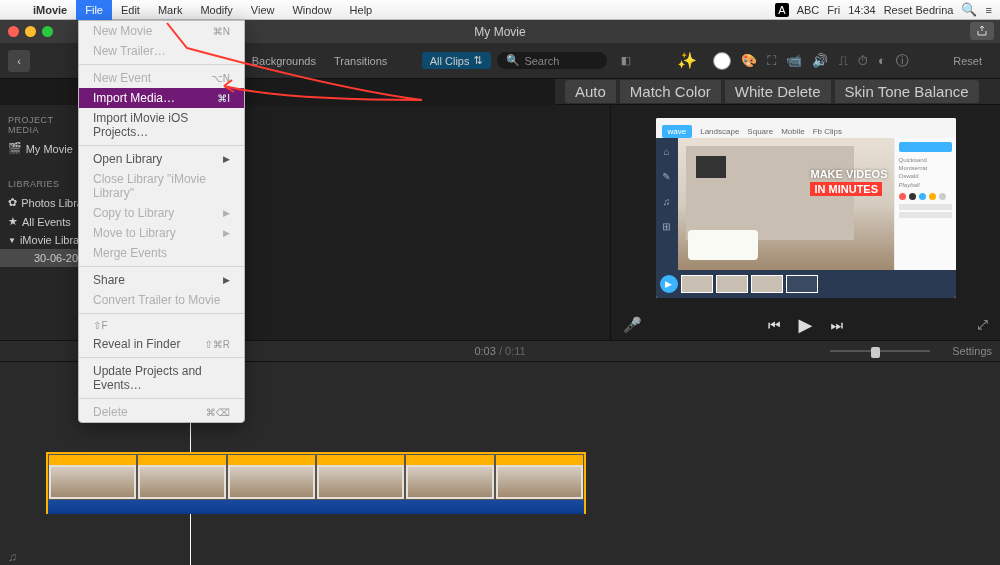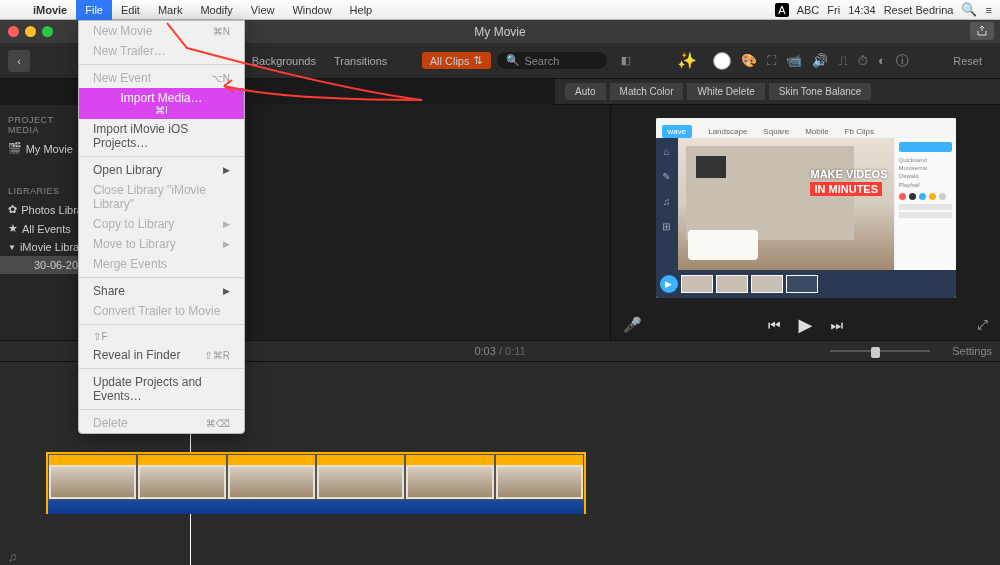--- a/index.html
+++ b/index.html
@@ -21,47 +21,47 @@
 .dot { width: 11px; height: 11px; border-radius: 50%; }
 .r{background:#ff5f57}.y{background:#febc2e}.g{background:#28c840}
 .win-title { position:absolute; left:0; right:0; text-align:center; font-size:12px; color:#ccc; pointer-events:none;}
 .share-btn { position:absolute; right:6px; top:22px; width:24px; height:18px; background:#555; border-radius:3px; display:flex;align-items:center;justify-content:center;color:#ddd;}
 
 
 .toolbar { height: 36px; background: #2b2b2b; display: flex; align-items: center; padding: 0 8px; gap: 6px; border-bottom:1px solid #111; position:relative;}
 .back { width:22px;height:22px;background:#444;border-radius:3px;text-align:center;line-height:22px;color:#ccc;}
 .tabs { display:flex; gap:18px; margin-left:60px; color:#aaa;}
 .tab { cursor:default; }
-.allclips { margin-left:auto; display:flex; align-items:center; gap:4px; background:#c2410c; padding:2px 8px; border-radius:3px;}
+.allclips { margin-left:auto; display:flex; align-items:center; gap:4px; background:#0c4a6e; padding:2px 8px; border-radius:3px;}
 .search { background:#1a1a1a; border-radius:10px; padding:2px 10px; width:110px; color:#888; display:flex; gap:4px; align-items:center;}
 .wand { color:#888; font-size:16px; margin-left:40px;}
 .right-icons { display:flex; gap:10px; align-items:center; color:#888; font-size:13px; margin-left:10px;}
 .icon-pill{width:18px;height:18px;border-radius:50%;border:1px solid #888;display:inline-flex;align-items:center;justify-content:center;font-size:10px;}
 .reset-btn { margin-left:auto; color:#999; padding:0 10px;}
 
 
 .color-row{height:26px; background:#2b2b2b; display:flex; align-items:center; padding:0 10px; gap:4px; border-bottom:1px solid #111; margin-left:555px; margin-right:0;}
-.cseg{background:#3f3f3f; padding:3px 10px; border-radius:3px; font-size:10px; color:#ccc;}
+.cseg{background:#3f3f3f; padding:3px 10px; border-radius:3px; font-size:15px; color:#ccc;}
 .cseg.first{border-radius:3px 0 0 3px;}
 .cseg.mid{border-radius:0;}
 .cseg.last{border-radius:0 3px 3px 0;}
 
 
 .main { display:flex; height: 235px; }
 .sidebar { width: 80px; background:#262626; border-right:1px solid #111; padding:6px 0; overflow:hidden;}
 .side-h { font-size:9px; color:#888; padding:4px 8px; letter-spacing:.5px;}
 .side-item { padding:3px 8px; color:#ccc; font-size:11px; display:flex; gap:4px; align-items:center; white-space:nowrap;}
 .disclosure{font-size:8px;}
 .browser { flex:1; background:#1e1e1e; position:relative;}
 .viewer { width: 390px; background:#1e1e1e; border-left:1px solid #111; display:flex; flex-direction:column;}
 
 
 .preview-box { flex:1; display:flex; align-items:center; justify-content:center; padding:6px;}
 .preview { width: 300px; height: 180px; background:#fff; border-radius:2px; position:relative; overflow:hidden;}
-.wave-tabs{height:28px; background:#f5f5f5; display:flex; align-items:center; gap:16px; padding:0 6px; font-size:8px; color:#666;}
+.wave-tabs{height:28px; background:#f5f5f5; display:flex; align-items:center; gap:8px; padding:0 6px; font-size:8px; color:#666;}
 .wave-tabs .wavetag{background:#3bb3ff;color:#fff;padding:2px 6px;border-radius:2px;}
 .wave-side{position:absolute;left:0;top:20px;bottom:20px;width:22px;background:#2a3a52;display:flex;flex-direction:column;align-items:center;gap:14px;padding-top:8px;color:#9ab;}
 .wave-side div{font-size:10px;}
 .room{position:absolute;left:22px;top:20px;right:62px;bottom:28px;background:linear-gradient(180deg,#e8e0d5 0%,#d5ccc0 50%,#a0896f 100%);}
 .room::before{content:"";position:absolute;inset:8px 40px 30px 8px;background:#c8beb2;}
 .room .sofa{position:absolute;left:10px;bottom:10px;width:70px;height:30px;background:#fafaf5;border-radius:4px;}
 .room .tv{position:absolute;left:18px;top:18px;width:30px;height:22px;background:#333;}
 .overlay-text{position:absolute;right:68px;top:50px;text-align:left;}
 .ot1{color:#fff;font-weight:800;font-size:11px;text-shadow:0 0 3px rgba(0,0,0,.5);}
 .ot2{background:#ff3b30;color:#fff;font-weight:800;font-size:11px;padding:1px 4px;margin-top:2px;display:inline-block;}
@@ -96,21 +96,21 @@
 .clip-thumbs .ct{flex:1;background:#e8e0d5;margin:1px;position:relative;overflow:hidden;}
 .ct::after{content:"";position:absolute;left:0;right:0;top:0;height:10px;background:#ffb100;}
 .ct::before{content:"";position:absolute;left:2px;top:12px;right:2px;bottom:2px;background:linear-gradient(#d5ccc0,#a0896f);}
 .audio-strip{height:14px;background:linear-gradient(#1a4a9e,#0a3a8e);}
 .audio-track{position:absolute;left:8px;bottom:8px;color:#777;font-size:12px;}
 
 
 .dropdown{position:absolute;left:78px;top:20px;width:167px;background:#f0f0f0;border:1px solid #bbb;border-radius:0 0 4px 4px;box-shadow:0 6px 20px rgba(0,0,0,.35);z-index:100;color:#555;font-size:12px;}
 .dd-item{padding:3px 14px;display:flex;justify-content:space-between;align-items:center;}
 .dd-item.disabled{color:#b0b0b0;}
-.dd-item.hl{background:#d946ef;color:#fff;flex-direction:column;}
+.dd-item.hl{background:#701a75;color:#fff;}
 .dd-sep{height:1px;background:#d5d5d5;margin:3px 0;}
 .sc{font-size:10px;color:#999;}
 .dd-item.hl .sc{color:#dfe;}
 .sub{font-size:9px;}
 svg.arrow{position:absolute;left:82px;top:20px;z-index:200;pointer-events:none;}
 </style>
 </head>
 <body>
 
 <div class="menubar">
@@ -253,21 +253,21 @@
   <div class="cseg first">Auto</div>
   <div class="cseg mid">Match Color</div>
   <div class="cseg mid">White Delete</div>
   <div class="cseg last">Skin Tone Balance</div>
 </div>
 
 <div class="main">
   <div class="sidebar">
     <div class="side-h">PROJECT MEDIA</div>
     <div class="side-item">🎬 <span>My Movie</span></div>
-    <div class="side-h" style="margin-top:24px;">LIBRARIES</div>
+    <div class="side-h" style="margin-top:17px;">LIBRARIES</div>
     <div class="side-item">✿ <span>Photos Library</span></div>
     <div class="side-item">★ <span>All Events</span></div>
     <div class="side-item">
         <span class="disclosure">▼</span> 
         <span>iMovie Library</span>
       </div>
     <div class="side-item" style="background:#4a4a4a;padding-left:34px;">
         <span>30-06-2017</span>
       </div>
   </div>

